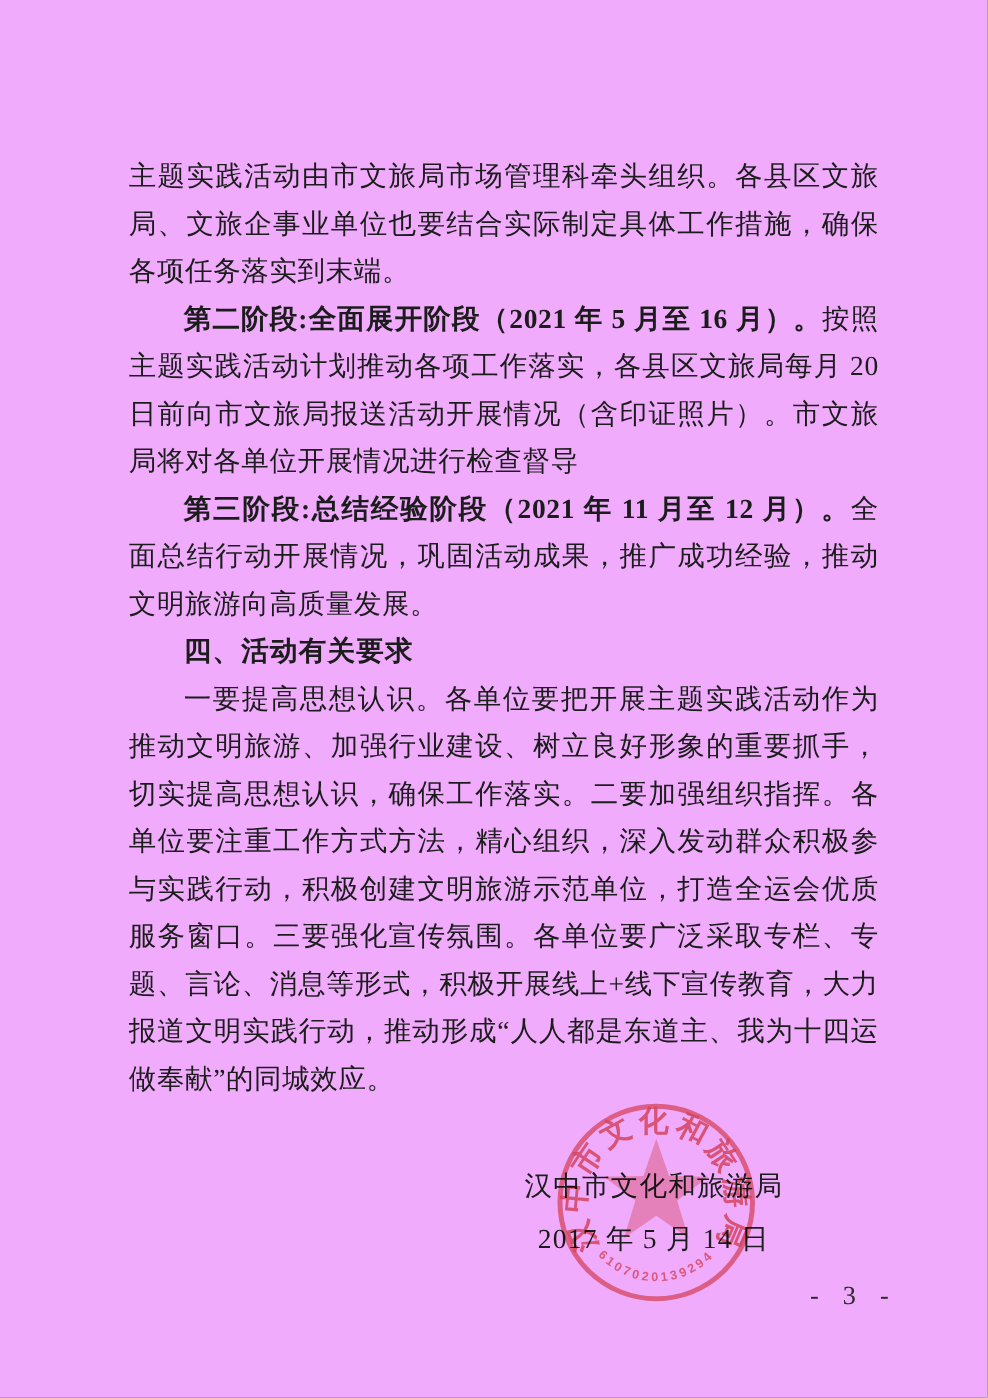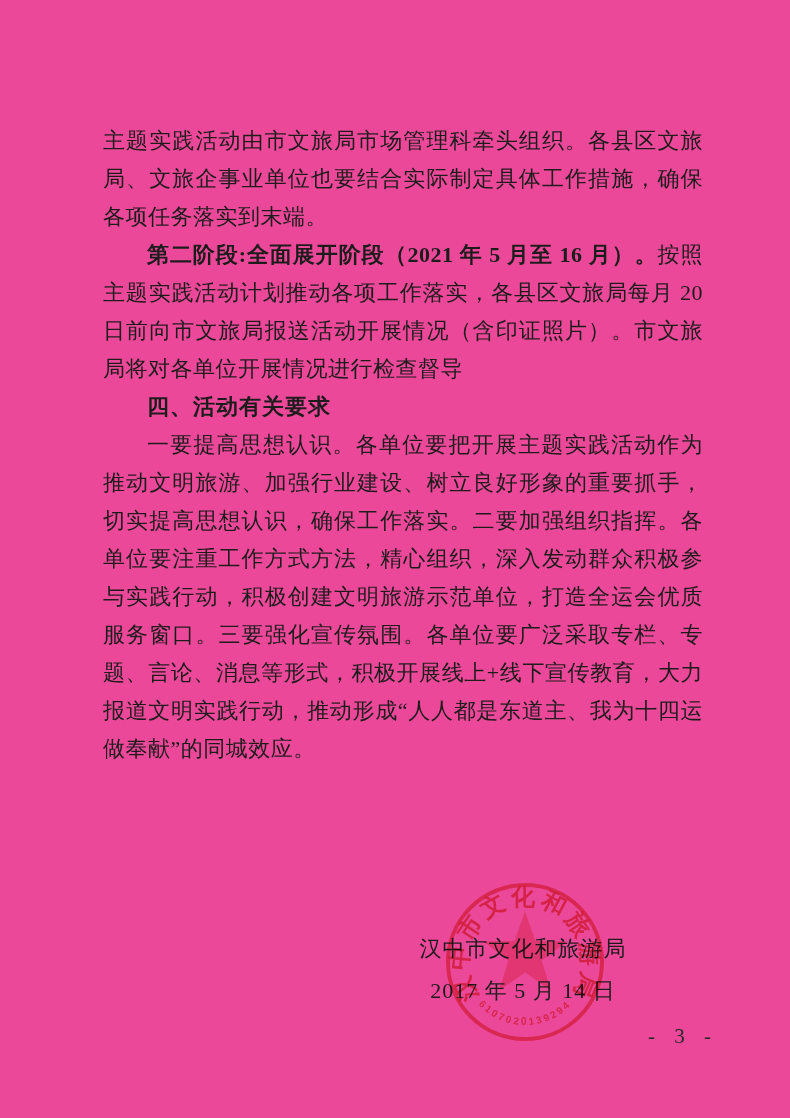--- a/index.html
+++ b/index.html
@@ -4,21 +4,21 @@
 <style>
   html, body {
     margin: 0;
     padding: 0;
     background: #888;
   }
   .page {
     position: relative;
     width: 790px;
     height: 1118px;
-    background: #ec4899;
+    background: #f0abfc;
     overflow: hidden;
     font-family: "Liberation Serif", "DejaVu Serif", serif;
     color: #1c1c1c;
   }
   .body-text {
     position: absolute;
     top: 122px;
     left: 103px;
     width: 600px;
     font-size: 22px;
@@ -112,20 +112,21 @@
 </head>
 <body>
 
 <div class="page">
 
   <div class="body-text">
     <p class="para no-indent">主题实践活动由市文旅局市场管理科牵头组织。各县区文旅局、文旅企事业单位也要结合实际制定具体工作措施，确保各项任务落实到末端。</p>
 
     <p class="para"><b>第二阶段:全面展开阶段（2021 年 5 月至 16 月）。</b><span>按照主题实践活动计划推动各项工作落实，各县区文旅局每月 20 日前向市文旅局报送活动开展情况（含印证照片）。市文旅局将对各单位开展情况进行检查督导</span></p>
 
+    <p class="para"><b>第三阶段:总结经验阶段（2021 年 11 月至 12 月）。</b><span>全面总结行动开展情况，巩固活动成果，推广成功经验，推动文明旅游向高质量发展。</span></p>
 
     <h3 class="heading">四、活动有关要求</h3>
 
     <p class="para">一要提高思想认识。各单位要把开展主题实践活动作为推动文明旅游、加强行业建设、树立良好形象的重要抓手，切实提高思想认识，确保工作落实。二要加强组织指挥。各单位要注重工作方式方法，精心组织，深入发动群众积极参与实践行动，积极创建文明旅游示范单位，打造全运会优质服务窗口。三要强化宣传氛围。各单位要广泛采取专栏、专题、言论、消息等形式，积极开展线上+线下宣传教育，大力报道文明实践行动，推动形成“人人都是东道主、我为十四运做奉献”的同城效应。</p>
 
 
   </div>
 
   <div class="signature-block">
     <div>汉中市文化和旅游局</div>

